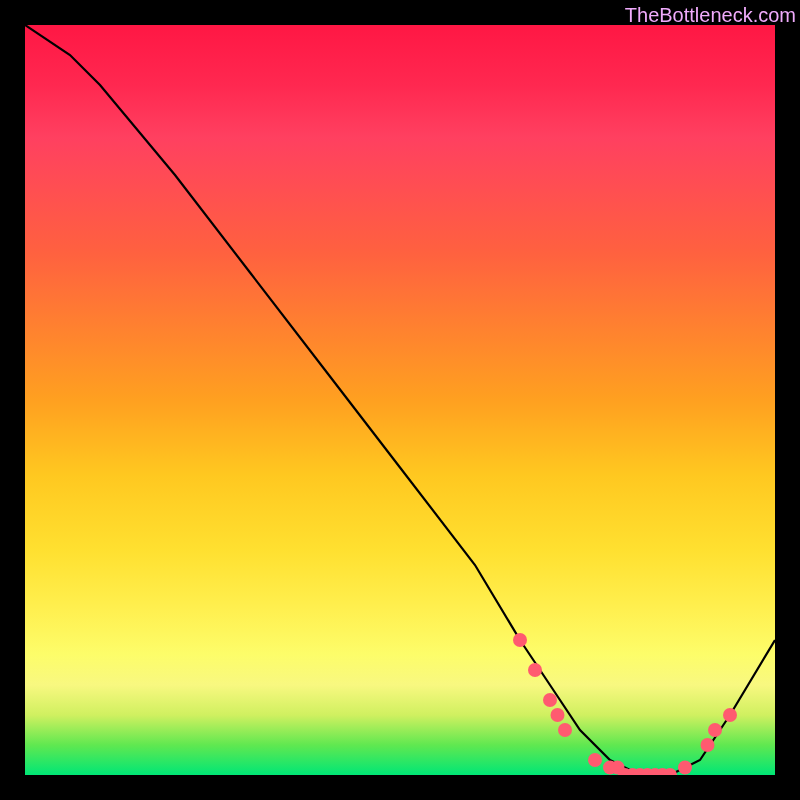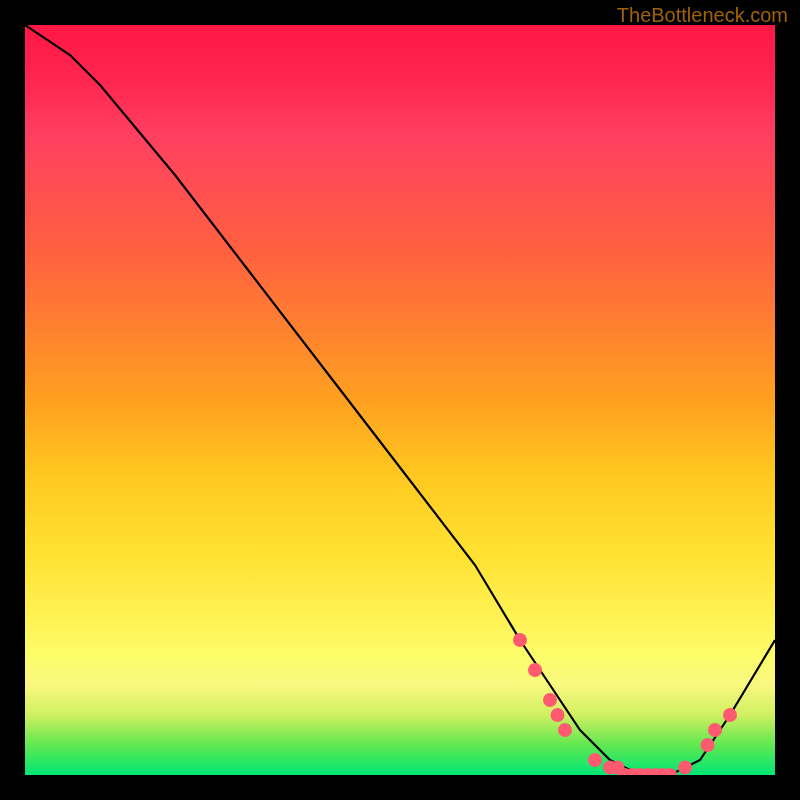--- a/index.html
+++ b/index.html
@@ -7,22 +7,22 @@
     width: 800px;
     height: 800px;
     background: #000;
     position: relative;
     font-family: Arial, sans-serif;
     overflow: hidden;
   }
   .watermark {
     position: absolute;
     top: 4px;
-    right: 12px;
-    color: #a16207;
+    right: 4px;
+    color: #f0abfc;
     font-size: 20px;
     font-weight: 500;
     z-index: 10;
   }
   .plot-area {
     position: absolute;
     left: 25px;
     top: 25px;
     width: 750px;
     height: 750px;

